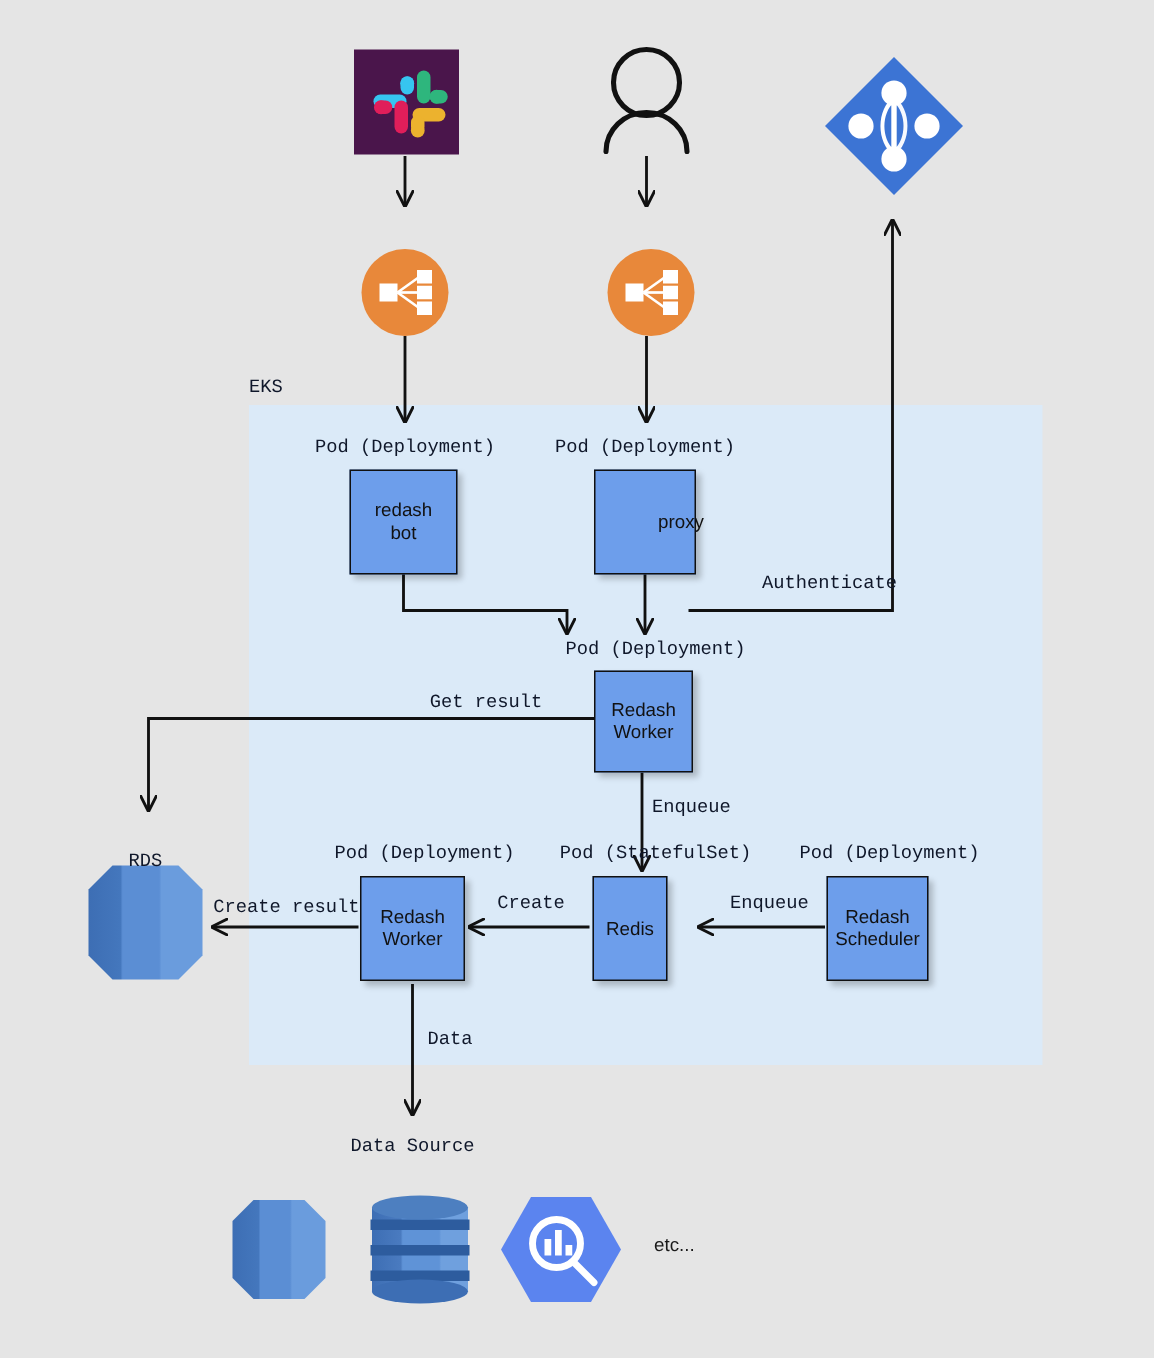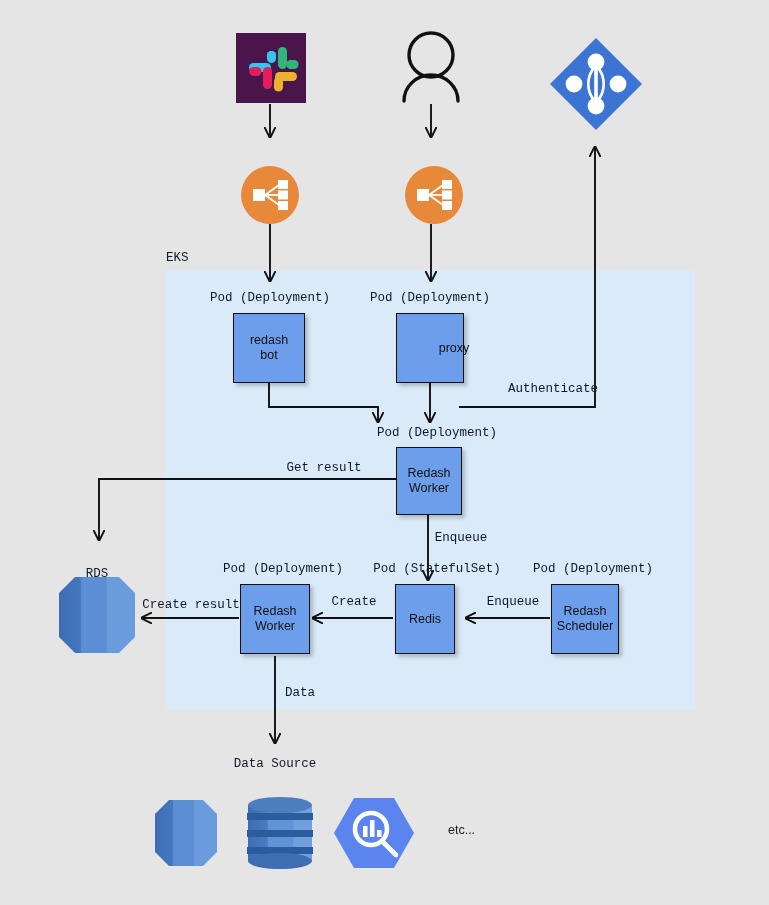--- a/index.html
+++ b/index.html
@@ -244,21 +244,21 @@
     </span>
   </div>
 
   <div class="node-box" style="left:240px; top:584px; width:70px; height:70px;">
     <span>
       <span>Redash</span><br>
       <span>Worker</span>
     </span>
   </div>
 
-  <div class="node-box" style="left:395px; top:584px; width:60px; height:70px;">
+  <div class="node-box" style="left:395px; top:584px; width:50px; height:70px;">
     <span>Redis</span>
   </div>
 
   <div class="node-box" style="left:551px; top:584px; width:68px; height:70px;">
     <span>
       <span>Redash</span><br>
       <span>Scheduler</span>
     </span>
   </div>
 
@@ -274,15 +274,15 @@
   <div class="lbl lbl-center" style="left:533px; top:382px;margin-left:20px;">Authenticate</div>
   <div class="lbl lbl-center" style="left:324px; top:461px;">Get result</div>
   <div class="lbl lbl-center" style="left:461px; top:531px;">Enqueue</div>
   <div class="lbl lbl-center" style="left:354px; top:595px;">Create</div>
   <div class="lbl lbl-center" style="left:513px; top:595px;">Enqueue</div>
   <div class="lbl lbl-center" style="left:191px; top:598px;">Create result</div>
   <div class="lbl lbl-center" style="left:300px; top:686px;">Data</div>
 
   <div class="lbl lbl-center" style="left:97px; top:557px;margin-top:10px;">RDS</div>
   <div class="lbl lbl-center" style="left:275px; top:757px;">Data Source</div>
-  <div class="etc-label" style="left:436px; top:823px;margin-left:12px;">etc...</div>
+  <div class="etc-label" style="left:436px; top:823px;">etc...</div>
 
 </div>
 
 </body></html>

